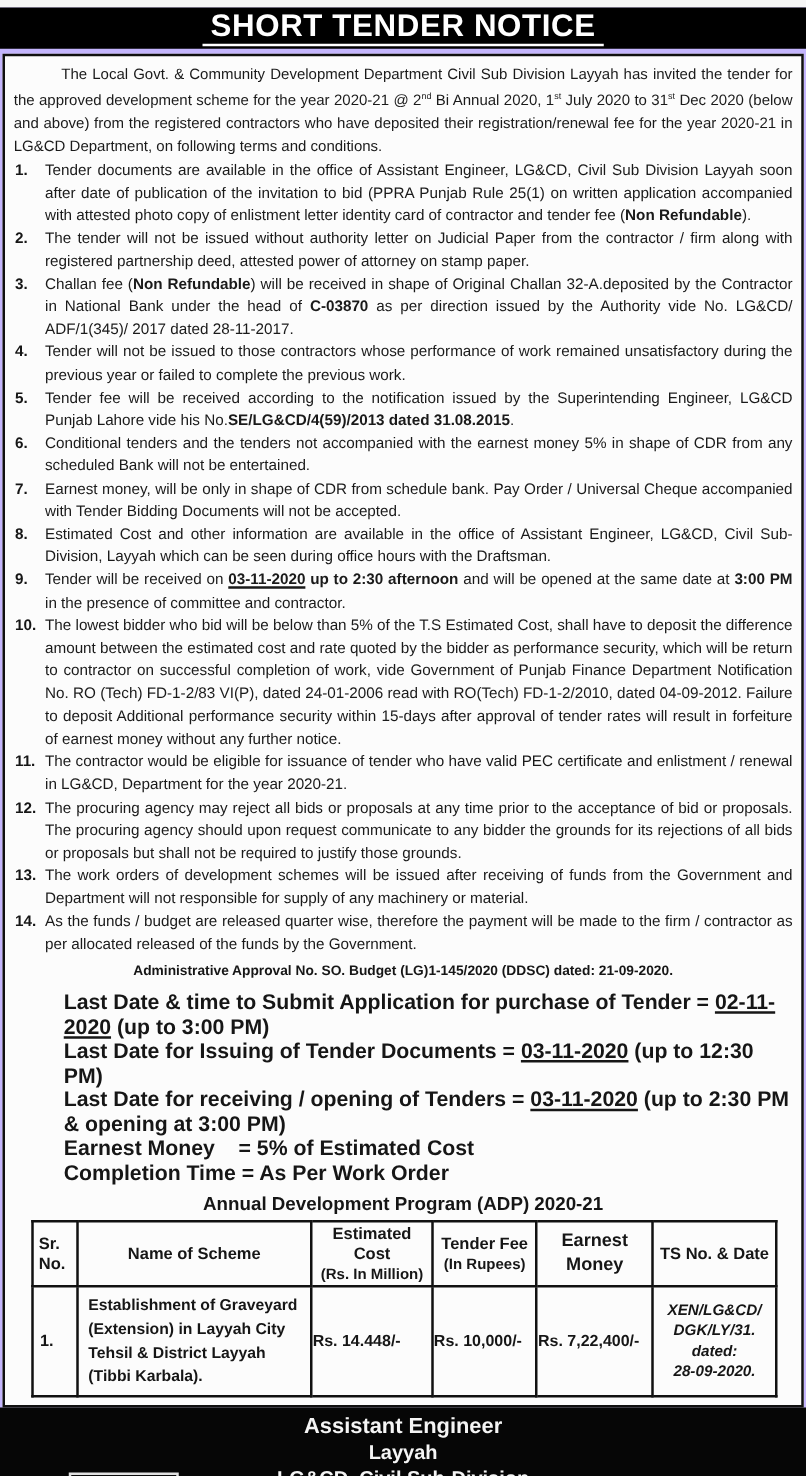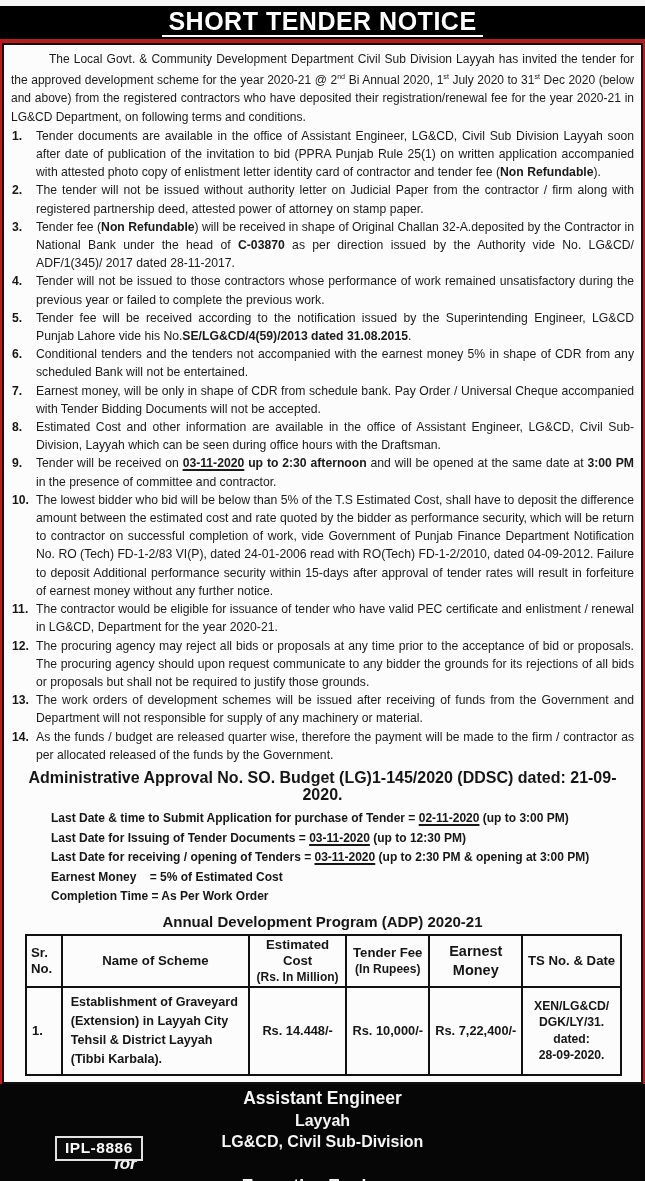--- a/index.html
+++ b/index.html
@@ -5,21 +5,21 @@
   * { box-sizing: border-box; margin: 0; padding: 0; }
   html, body { width: 645px; }
   body {
     font-family: "Liberation Sans", sans-serif;
     background: #ffffff;
     color: #161616;
   }
   .page {
     width: 645px; height: 1181px;
     display: flex; flex-direction: column;
-    overflow: hidden; background: #b91c1c;
+    overflow: hidden; background: #c4b5fd;
   }
   .top-strip { height: 6px; background: #f6f6f6; flex: 0 0 auto; }
   .title-bar {
     height: 33px; background: #000; display: flex;
     align-items: center; justify-content: center; flex: 0 0 auto;
   }
   .title-bar .title-text {
     color: #fff; font-weight: bold; font-size: 25px; letter-spacing: 0.5px;
     border-bottom: 2px solid #fff; padding: 0 6px 1px 6px; line-height: 26px;
   }
@@ -32,25 +32,25 @@
     text-indent: 38px; color: #1a1a1a;
   }
   sup { font-size: 60%; vertical-align: super; }
   .b { font-weight: bold; }
   .u { text-decoration: underline; text-underline-offset: 2px; text-decoration-thickness: 1.5px; }
   .terms { margin-top: 1px; }
   .term-item { display: flex; }
   .term-num { flex: 0 0 25px; font-weight: bold; font-size: 12.2px; line-height: 18.2px; padding-left: 1px; }
   .term-text { flex: 1; font-size: 12.2px; line-height: 18.2px; text-align: justify; color: #1a1a1a; }
   .approval-line {
-    text-align: center; font-weight: bold; font-size: 16px;
+    text-align: center; font-weight: bold; font-size: 11px;
     margin-top: 5px; line-height: 17px;
   }
   .schedule { margin: 6px 0 0 40px; font-weight: bold; }
-  .schedule-line { font-size: 12px; line-height: 19.6px; white-space: pre-wrap; }
+  .schedule-line { font-size: 17px; line-height: 19.6px; white-space: pre-wrap; }
   .adp-title { text-align: center; font-weight: bold; font-size: 15px; margin-top: 5px; line-height: 19px; }
   .adp-table {
     border-collapse: collapse; margin: 3px 12px 2px 14px;
     width: calc(100% - 26px); table-layout: fixed;
   }
   .adp-table th, .adp-table td { border: 2px solid #111; }
   .adp-table col.c1 { width: 6%; }
   .adp-table col.c2 { width: 31.5%; }
   .adp-table col.c3 { width: 16.3%; }
   .adp-table col.c4 { width: 14%; }
@@ -58,22 +58,22 @@
   .adp-table col.c6 { width: 16.6%; }
   .adp-table th { height: 47px; font-weight: bold; vertical-align: middle; padding: 1px 2px; }
   .th-line { display: block; font-size: 13.2px; line-height: 16px; text-align: center; }
   .th-sub { font-size: 12px; }
   .adp-table th.sr-head { text-align: left; padding-left: 4px; }
   .adp-table th.sr-head .th-line { text-align: left; }
   .adp-table th.earnest-head .th-line { font-size: 14.5px; line-height: 19px; }
   .adp-table td { height: 88px; vertical-align: middle; font-weight: bold; font-size: 12.4px; }
   td.cell-sr { text-align: left; padding-left: 5px; font-size: 13px; }
   td.cell-scheme { text-align: left; padding: 2px 4px 2px 8px; line-height: 19px; font-size: 12.6px; }
-  td.cell-money { text-align: center; font-size: 12.8px; }
-  td.cell-ts { text-align: center; }
+  td.cell-money { font-size: 12.8px; }
+  td.cell-ts { text-align: center; font-style: italic; }
   .ts-line { display: block; font-size: 12.2px; line-height: 16.5px; }
   .footer {
     background: #060606; color: #f5f5f5; flex: 1 1 auto; min-height: 110px;
     position: relative; text-align: center; padding-top: 3px; font-weight: bold;
   }
   .sig-line { font-size: 16px; line-height: 21px; }
   .sig-name { font-size: 17.5px; line-height: 23px; }
   .for-line {
     text-align: left; padding-left: 114px; font-style: italic;
     font-size: 17px; line-height: 23px;
@@ -102,21 +102,21 @@
         <div class="term-item">
           <div class="term-num">1.</div>
           <div class="term-text"><span>Tender documents are available in the office of Assistant Engineer, LG&amp;CD, Civil Sub Division Layyah soon after date of publication of the invitation to bid (PPRA Punjab Rule 25(1) on written application accompanied with attested photo copy of enlistment letter identity card of contractor and tender fee (</span><span class="b">Non Refundable</span><span>).</span></div>
         </div>
         <div class="term-item">
           <div class="term-num">2.</div>
           <div class="term-text"><span>The tender will not be issued without authority letter on Judicial Paper from the contractor / firm along with registered partnership deed, attested power of attorney on stamp paper.</span></div>
         </div>
         <div class="term-item">
           <div class="term-num">3.</div>
-          <div class="term-text"><span>Tender fee (</span><span class="b">Non Refundable</span><span>) will be received in shape of Original Challan 32-A.deposited by the Contractor in National Bank under the head of </span><span class="b">C-03870</span><span> as per direction issued by the Authority vide No. LG&amp;CD/ ADF/1(345)/ 2017 dated 28-11-2017.</span></div>
+          <div class="term-text"><span>Challan fee (</span><span class="b">Non Refundable</span><span>) will be received in shape of Original Challan 32-A.deposited by the Contractor in National Bank under the head of </span><span class="b">C-03870</span><span> as per direction issued by the Authority vide No. LG&amp;CD/ ADF/1(345)/ 2017 dated 28-11-2017.</span></div>
         </div>
         <div class="term-item">
           <div class="term-num">4.</div>
           <div class="term-text"><span>Tender will not be issued to those contractors whose performance of work remained unsatisfactory during the previous year or failed to complete the previous work.</span></div>
         </div>
         <div class="term-item">
           <div class="term-num">5.</div>
           <div class="term-text"><span>Tender fee will be received according to the notification issued by the Superintending Engineer, LG&amp;CD Punjab Lahore vide his No.</span><span class="b">SE/LG&amp;CD/4(59)/2013 dated 31.08.2015</span><span>.</span></div>
         </div>
         <div class="term-item">

